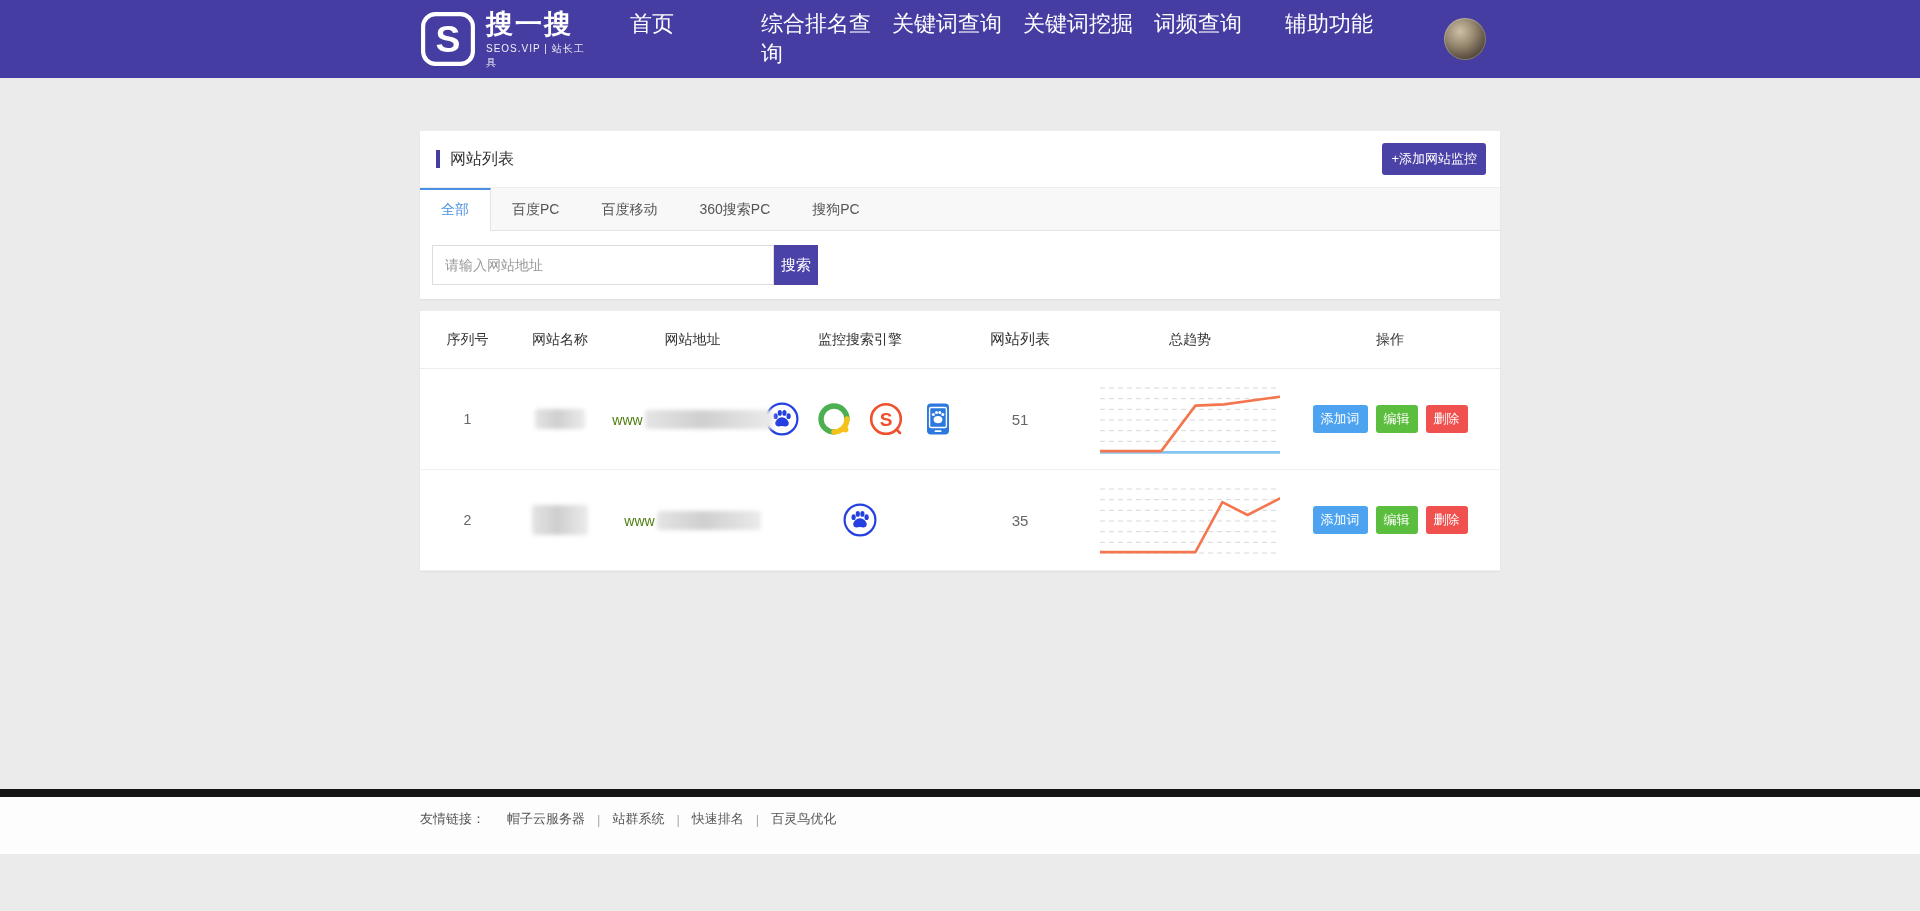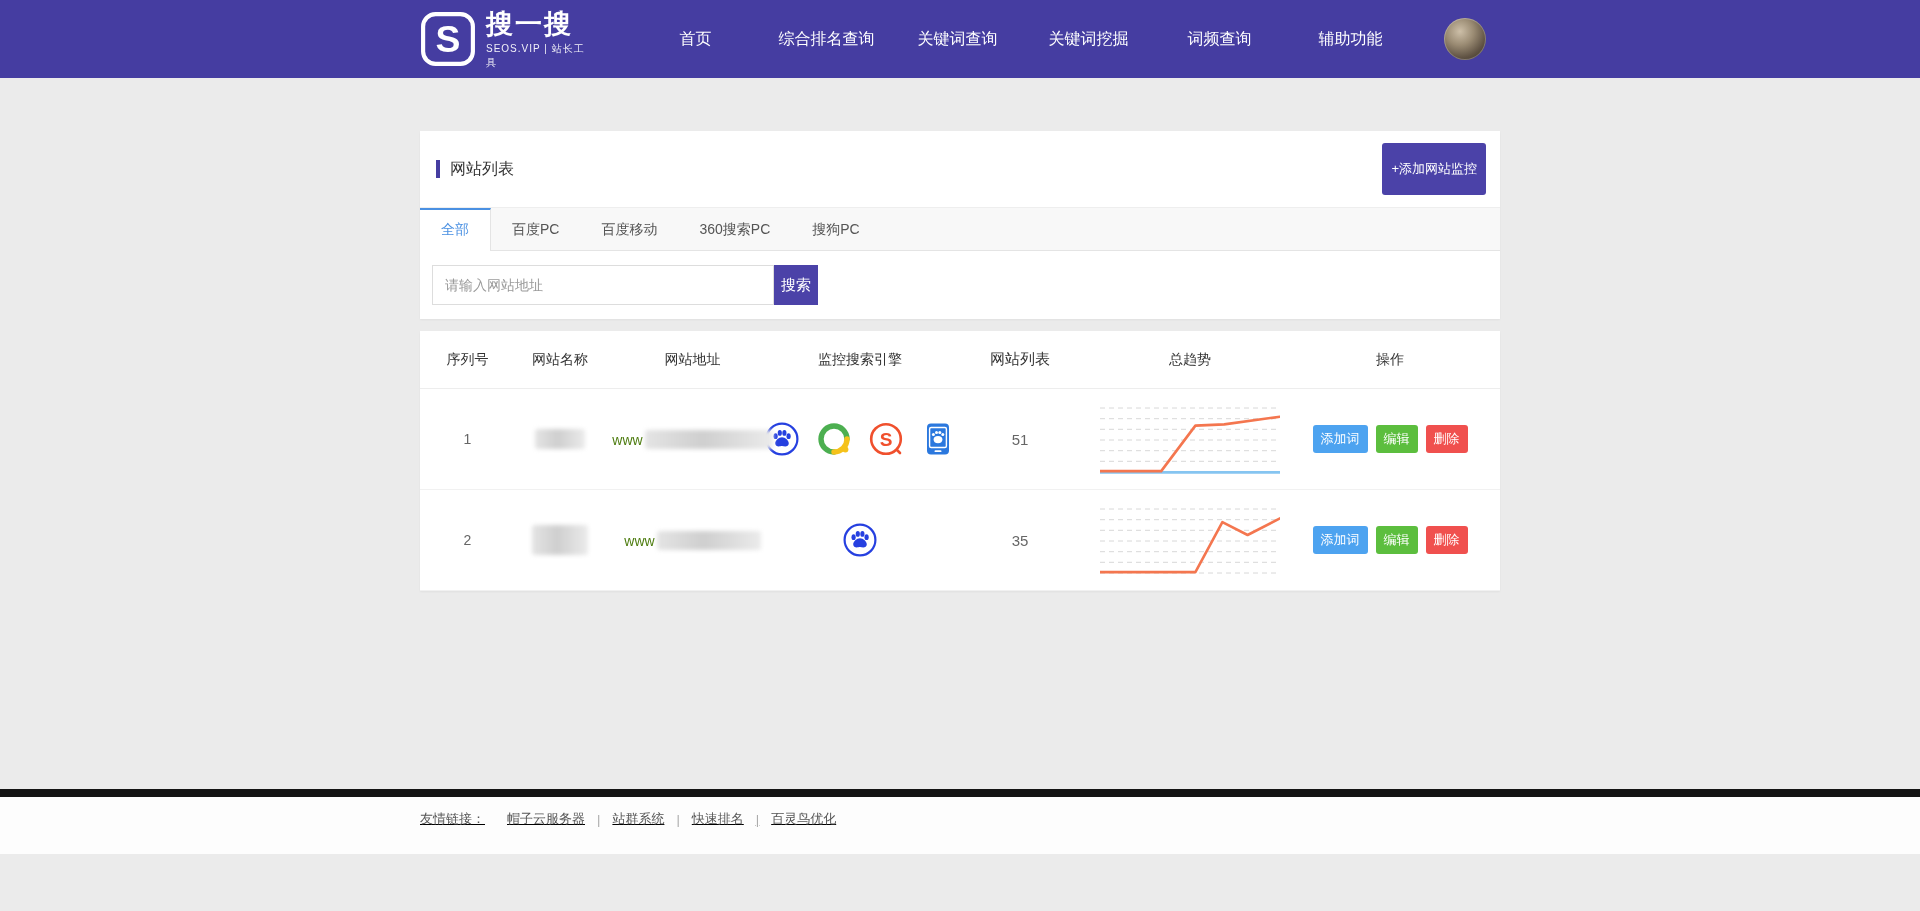--- a/index.html
+++ b/index.html
@@ -13,30 +13,30 @@
   }
   
   .header { height:78px; background:#453DA1; }
   .header-inner { width:1080px; margin:0 auto; height:78px; display:flex; align-items:center; }
   .logo { display:flex; align-items:center; width:170px; cursor:pointer; }
   .logo-icon { width:56px; height:56px; flex:0 0 56px; }
   .logo-text { margin-left:10px; color:#fff; }
   .logo-title { font-size:27px; font-weight:bold; letter-spacing:2px; line-height:30px; }
   .logo-sub { font-size:10px; letter-spacing:1px; opacity:.92; margin-top:3px; }
   .nav { display:flex; list-style:none; margin:0 0 0 40px; padding:0; }
-  .nav li { width:131px; text-align:center; color:#fff; font-size:16px; cursor:pointer; }
+  .nav li { width:131px; color:#fff; font-size:22px; cursor:pointer; }
   .avatar { width:42px; height:42px; border-radius:50%; margin-left:auto; margin-right:14px;
     background:radial-gradient(circle at 38% 32%, #cdbfa8 0%, #9b8c74 35%, #5f5243 68%, #332c23 100%);
     box-shadow:inset 0 0 0 1px rgba(255,255,255,.25); cursor:pointer; }
   
   .main { width:1080px; margin:0 auto; padding-top:53px; }
   .card { background:#fff; box-shadow:0 1px 2px rgba(0,0,0,.05); }
   .panel-head { display:flex; justify-content:space-between; align-items:center; padding:12px 14px 12px 16px; }
   .panel-title { font-size:16px; color:#333; border-left:4px solid #453DA1; padding-left:10px; line-height:18px; }
-  .add-btn { background:#4B42A8; color:#fff; font-size:13px; padding:17px 9px; border-radius:3px; border:none; cursor:pointer; }
+  .add-btn { background:#4B42A8; color:#fff; font-size:13px; padding:7px 9px; border-radius:3px; border:none; cursor:pointer; }
   .tabs { display:flex; background:#f8f8f8; border-top:1px solid #eee; border-bottom:1px solid #e4e4e4; }
   .tab { padding:11px 21px; font-size:14px; color:#555; cursor:pointer; border-top:2px solid transparent; }
   .tab.active { background:#fff; color:#4A90E2; border-top:2px solid #4A90E2;
     border-right:1px solid #e4e4e4; margin-bottom:-1px; }
   .search-row { padding:14px 12px; display:flex; }
   .search-input { width:342px; height:40px; border:1px solid #ddd; padding:4px 12px; font-size:14px; color:#333; outline:none; }
   .search-input::placeholder { color:#9a9a9a; }
   .search-btn { width:44px; height:40px; background:#4B42A8; color:#fff; border:none; font-size:15px; cursor:pointer; }
   
   .table-card { margin-top:12px; }
@@ -60,21 +60,21 @@
   .addr-prefix { vertical-align:middle; color:#4d7c0f; }
   .eng { display:inline-flex; }
   .btn { display:inline-block; padding:5px 8px; border-radius:3px; color:#fff; font-size:13px; margin:0 4px; cursor:pointer; text-decoration:none; }
   .btn-add { background:#4DA3F0; }
   .btn-edit { background:#5CBE3E; }
   .btn-del { background:#F0504E; }
   .trend { display:inline-block; width:180px; height:76px; }
   
   .footer-wrap { position:absolute; left:0; top:789px; width:100%; }
   .footer-bar { height:8px; background:#141414; }
-  .footer-body { background:#fdfdfd; padding:13px 8px 14px;text-decoration:underline; }
+  .footer-body { background:#fdfdfd; padding:13px 8px 14px; }
   .footer-inner { width:1080px; margin:0 auto; font-size:13px; color:#555; }
   .flinks { display:flex; align-items:center; margin-bottom:12px; }
   .flinks .lbl { margin-right:22px; }
   .flink { color:#555; cursor:pointer; }
   .fsep { color:#aaa; padding:0 12px; }
   .fbottom { display:flex; align-items:center; }
   .fcopy { margin-right:34px; }
   .ficp { margin-right:26px; }
   .qq-block { display:inline-flex; flex-direction:column; align-items:center; cursor:pointer; margin-top:2px; }
   .qq-label { font-size:8px; color:#3D7FE0; margin-top:-1px; }

